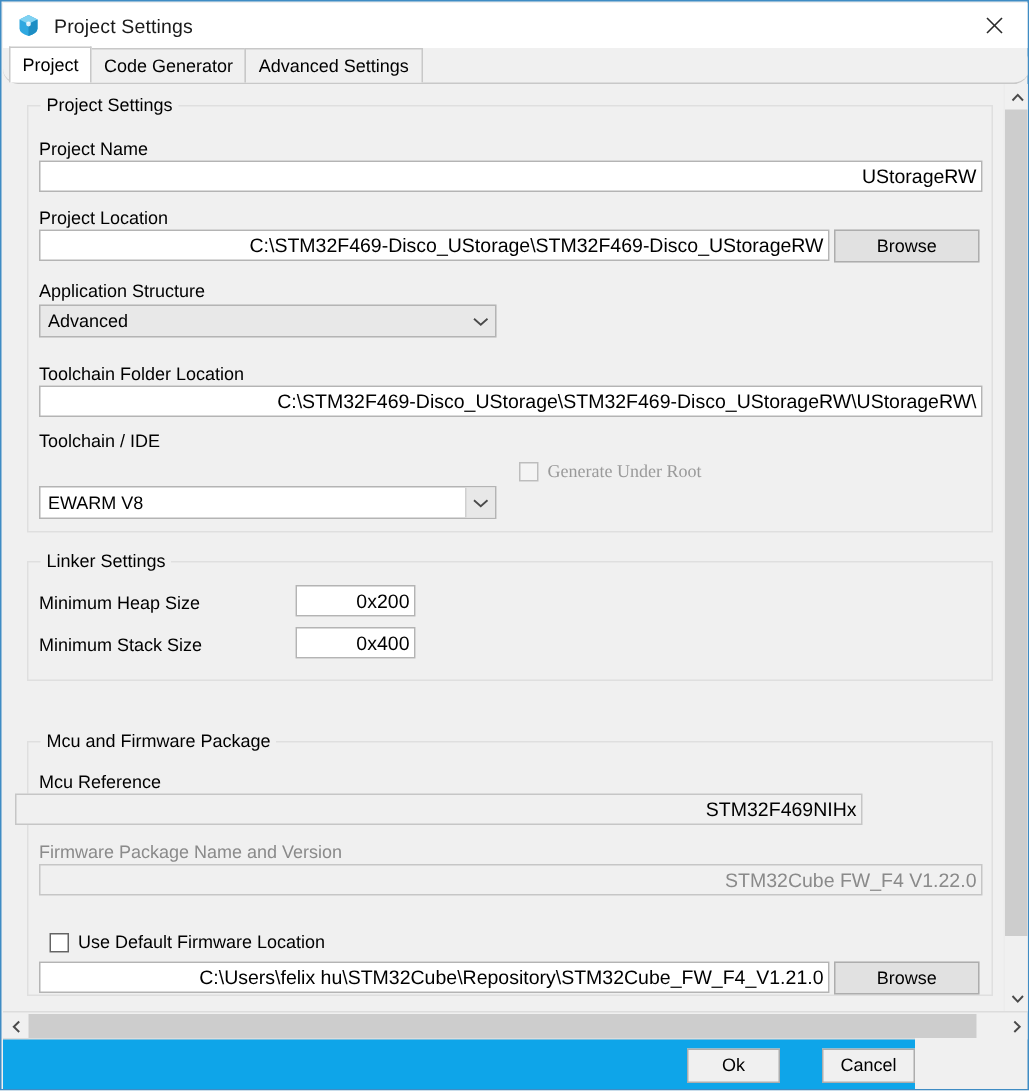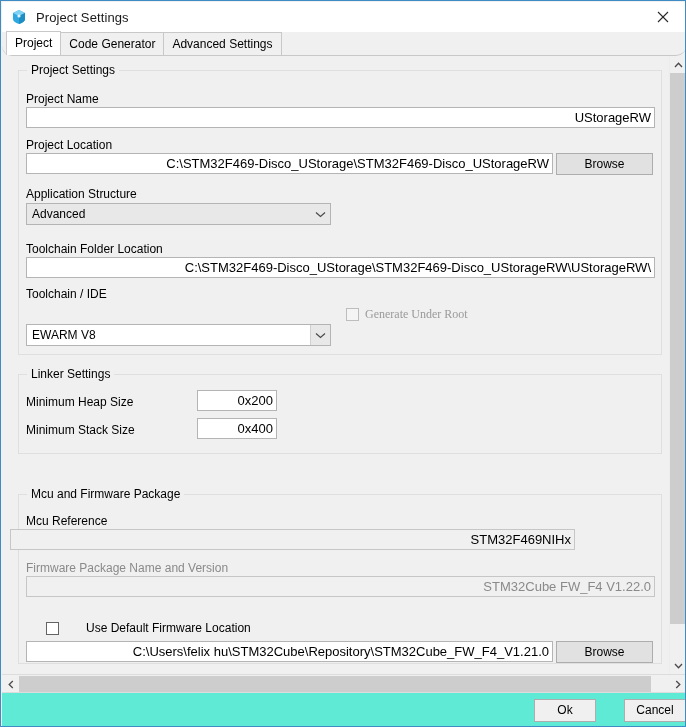--- a/index.html
+++ b/index.html
@@ -186,23 +186,23 @@
     width: 632px;
     height: 16px;
     background: #cdcdcd;
   }
 
   
   #footer {
     position: absolute;
     left: 1px;
     top: 691px;
-    width: 684px;
+    width: 608px;
     height: 35px;
-    background: #5eead4;
+    background: #0ea5e9;
     border-top: 1px solid #dcdcdc;
   }
   .dlg-btn {
     position: absolute;
     top: 6px;
     height: 23px;
     width: 62px;
     background: #f0f0f0;
     border: 1px solid #adadad;
     font-family: "Liberation Sans", sans-serif;
@@ -420,21 +420,21 @@
       <div class="group" style="left:16px; top:438px; width:644px; height:170px;">
         <div class="group-title">Mcu and Firmware Package</div>
       </div>
 
       <div class="fld-label" style="left:24px; top:458px;">Mcu Reference</div>
       <div class="textbox readonly" style="left:8px; top:473px; width:565px;">STM32F469NIHx</div>
 
       <div class="fld-label muted" style="left:24px; top:505px;">Firmware Package Name and Version</div>
       <div class="textbox readonly dim" style="left:24px; top:520px; width:629px;">STM32Cube FW_F4 V1.22.0</div>
 
-      <div class="checkrow" style="left:44px; top:565px;gap:21px;">
+      <div class="checkrow" style="left:31px; top:565px;">
         <span class="checkbox"></span>
         <span class="chk-label">Use Default Firmware Location</span>
       </div>
 
       <div class="textbox" style="left:24px; top:585px; width:527px;">C:\Users\felix hu\STM32Cube\Repository\STM32Cube_FW_F4_V1.21.0</div>
       <div class="btn" style="left:554px; top:585px; width:97px;">Browse</div>
 
     </div>
 
     <div id="vscroll">

